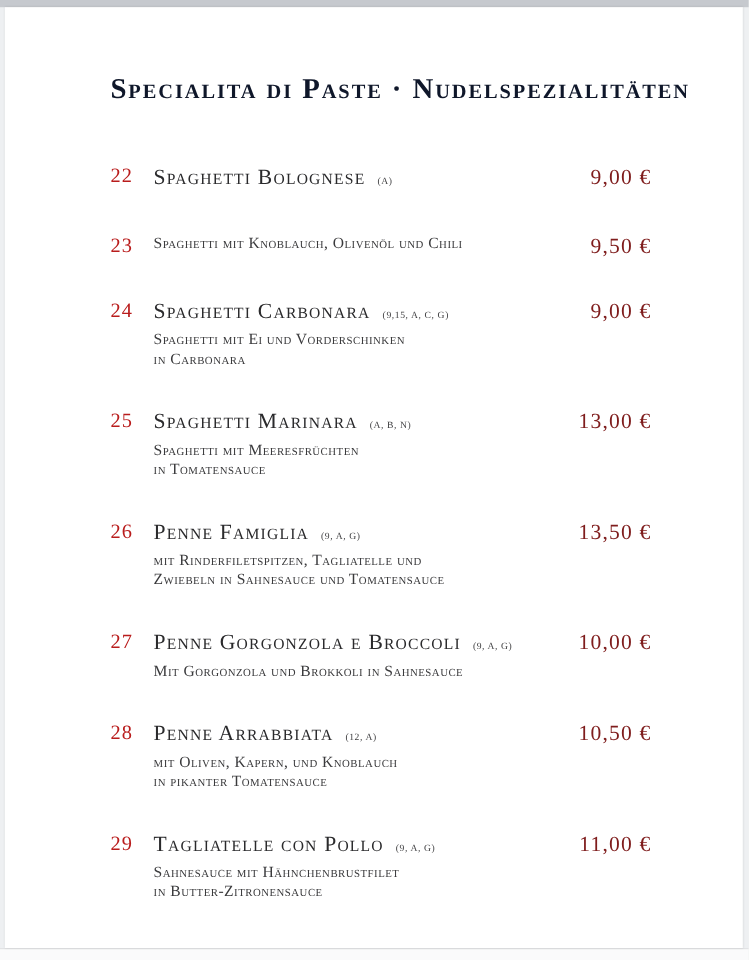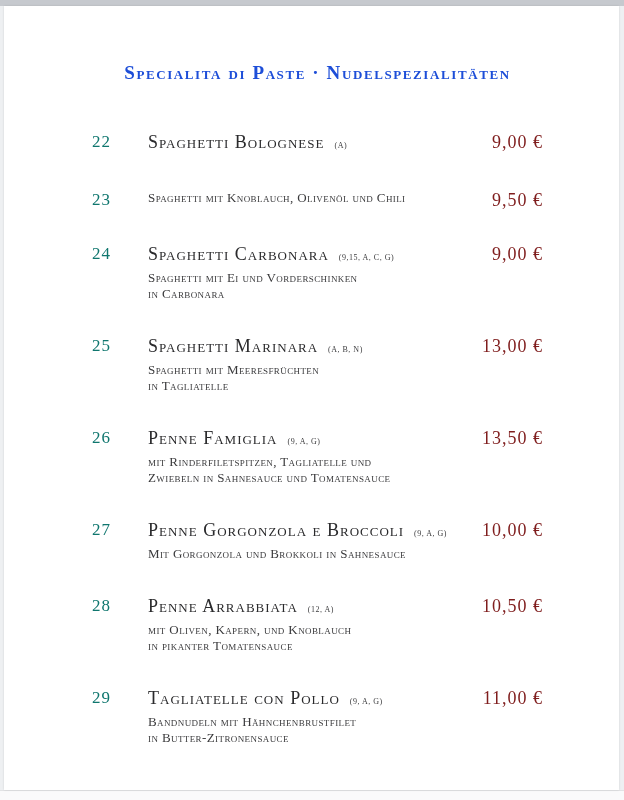--- a/index.html
+++ b/index.html
@@ -36,45 +36,44 @@
     right: 5px;
     bottom: 10px;
     background: #ffffff;
     box-shadow: 0 0 2px rgba(0,0,0,0.12);
     box-sizing: border-box;
     padding: 56px 76px 0 88px;
     color: #2e2e30;
   }
   .menu-title {
     font-variant: small-caps;
-    font-size: 19px;
+    font-size: 24px;
     letter-spacing: 1.6px;
     text-align: center;
-    color: #1d4ed8;
+    color: #0f172a;
     margin: 0 0 48px 0;
     white-space: nowrap;
   }
   .item {
     display: flex;
     align-items: flex-start;
     margin-bottom: 34px;
   }
   .item-num {
     width: 26px;
     flex: 0 0 26px;
     font-size: 17px;
     letter-spacing: 1px;
     margin-right: 10px;
     line-height: 20px;
-    color: #0f766e;
+    color: #b91c1c;
   }
   .item-body {
     flex: 1 1 auto;
     min-width: 0;
-    margin-left: 20px;
   }
   .name-line {
     line-height: 20px;
     white-space: nowrap;
   }
   .item-name {
     font-variant: small-caps;
     font-size: 18px;
     letter-spacing: 1px;
     color: #2a2a2c;
@@ -150,21 +149,21 @@
     </div>
 
     <div class="item">
       <div class="item-num">25</div>
       <div class="item-body">
         <div class="name-line">
           <span class="item-name">Spaghetti Marinara</span>
           <span class="item-allergens">(A, B, N)</span>
         </div>
         <div class="desc-line">Spaghetti mit Meeresfrüchten</div>
-        <div class="desc-line">in Tagliatelle</div>
+        <div class="desc-line">in Tomatensauce</div>
       </div>
       <div class="item-price">13,00 €</div>
     </div>
 
     <div class="item">
       <div class="item-num">26</div>
       <div class="item-body">
         <div class="name-line">
           <span class="item-name">Penne Famiglia</span>
           <span class="item-allergens">(9, A, G)</span>
@@ -200,20 +199,20 @@
       <div class="item-price">10,50 €</div>
     </div>
 
     <div class="item">
       <div class="item-num">29</div>
       <div class="item-body">
         <div class="name-line">
           <span class="item-name">Tagliatelle con Pollo</span>
           <span class="item-allergens">(9, A, G)</span>
         </div>
-        <div class="desc-line">Bandnudeln mit Hähnchenbrustfilet</div>
+        <div class="desc-line">Sahnesauce mit Hähnchenbrustfilet</div>
         <div class="desc-line">in Butter-Zitronensauce</div>
       </div>
       <div class="item-price">11,00 €</div>
     </div>
 
   </div>
 </div>
 
 </body></html>

